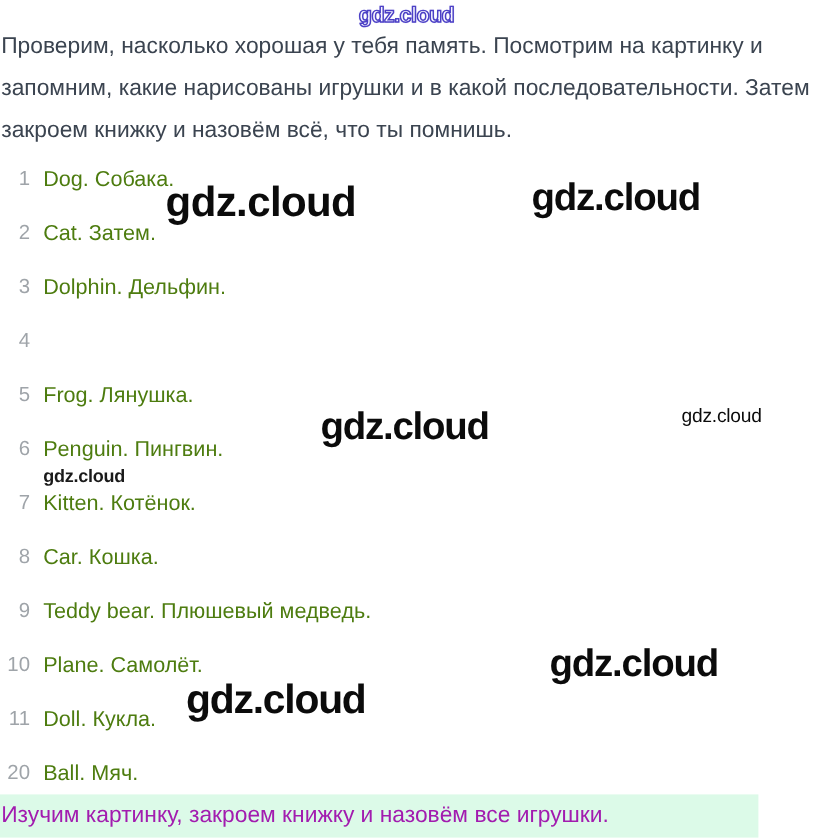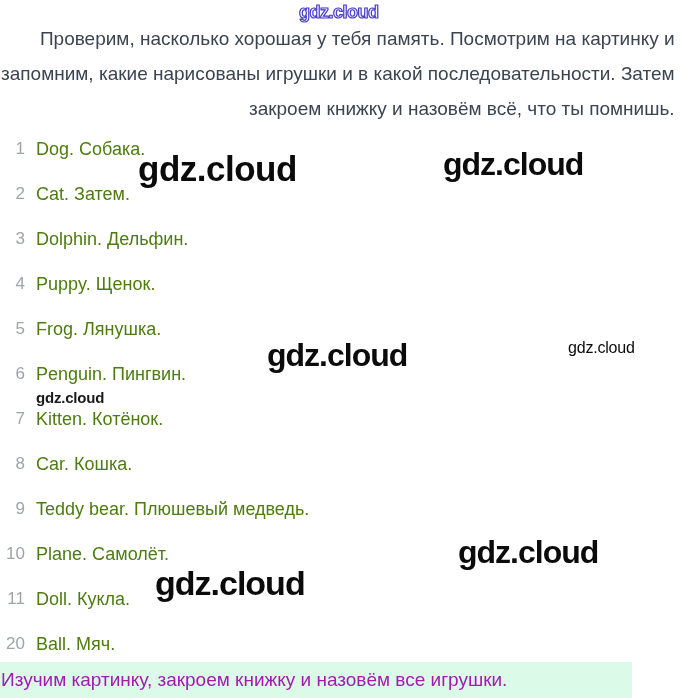--- a/index.html
+++ b/index.html
@@ -7,21 +7,21 @@
     width: 680px; height: 698px;
     background: #ffffff;
     font-family: "Liberation Sans", sans-serif;
     overflow: hidden;
     position: relative;
   }
   .page { position: absolute; inset: 0; width: 680px; height: 698px; background: #ffffff; }
 
   
   .intro { position: absolute; left: 1px; top: 21px; color: #3b4450; font-size: 19px; line-height: 35px; }
-  .intro .line { white-space: nowrap; text-align: right; }
+  .intro .line { white-space: nowrap; }
 
   
   .toy-list { position: absolute; left: 0; top: 139px; width: 680px; }
   .row { display: flex; align-items: flex-start; height: 45px; font-size: 18px; line-height: 20px; }
   .num { width: 25px; text-align: right; color: #9fa4a9; font-size: 17px; flex: 0 0 25px; }
   .txt { margin-left: 11px; color: #4d7c0f; white-space: nowrap; }
 
   
   .wm { position: absolute; color: #0b0b0b; white-space: nowrap; }
   .wm-top {
@@ -70,21 +70,20 @@
     <div class="row">
       <span class="num">2</span>
       <span class="txt">Cat. Затем.</span>
     </div>
     <div class="row">
       <span class="num">3</span>
       <span class="txt">Dolphin. Дельфин.</span>
     </div>
     <div class="row">
       <span class="num">4</span>
-      <span class="txt">Puppy. Щенок.</span>
     </div>
     <div class="row">
       <span class="num">5</span>
       <span class="txt">Frog. Лянушка.</span>
     </div>
     <div class="row">
       <span class="num">6</span>
       <span class="txt">Penguin. Пингвин.</span>
     </div>
     <div class="row">

